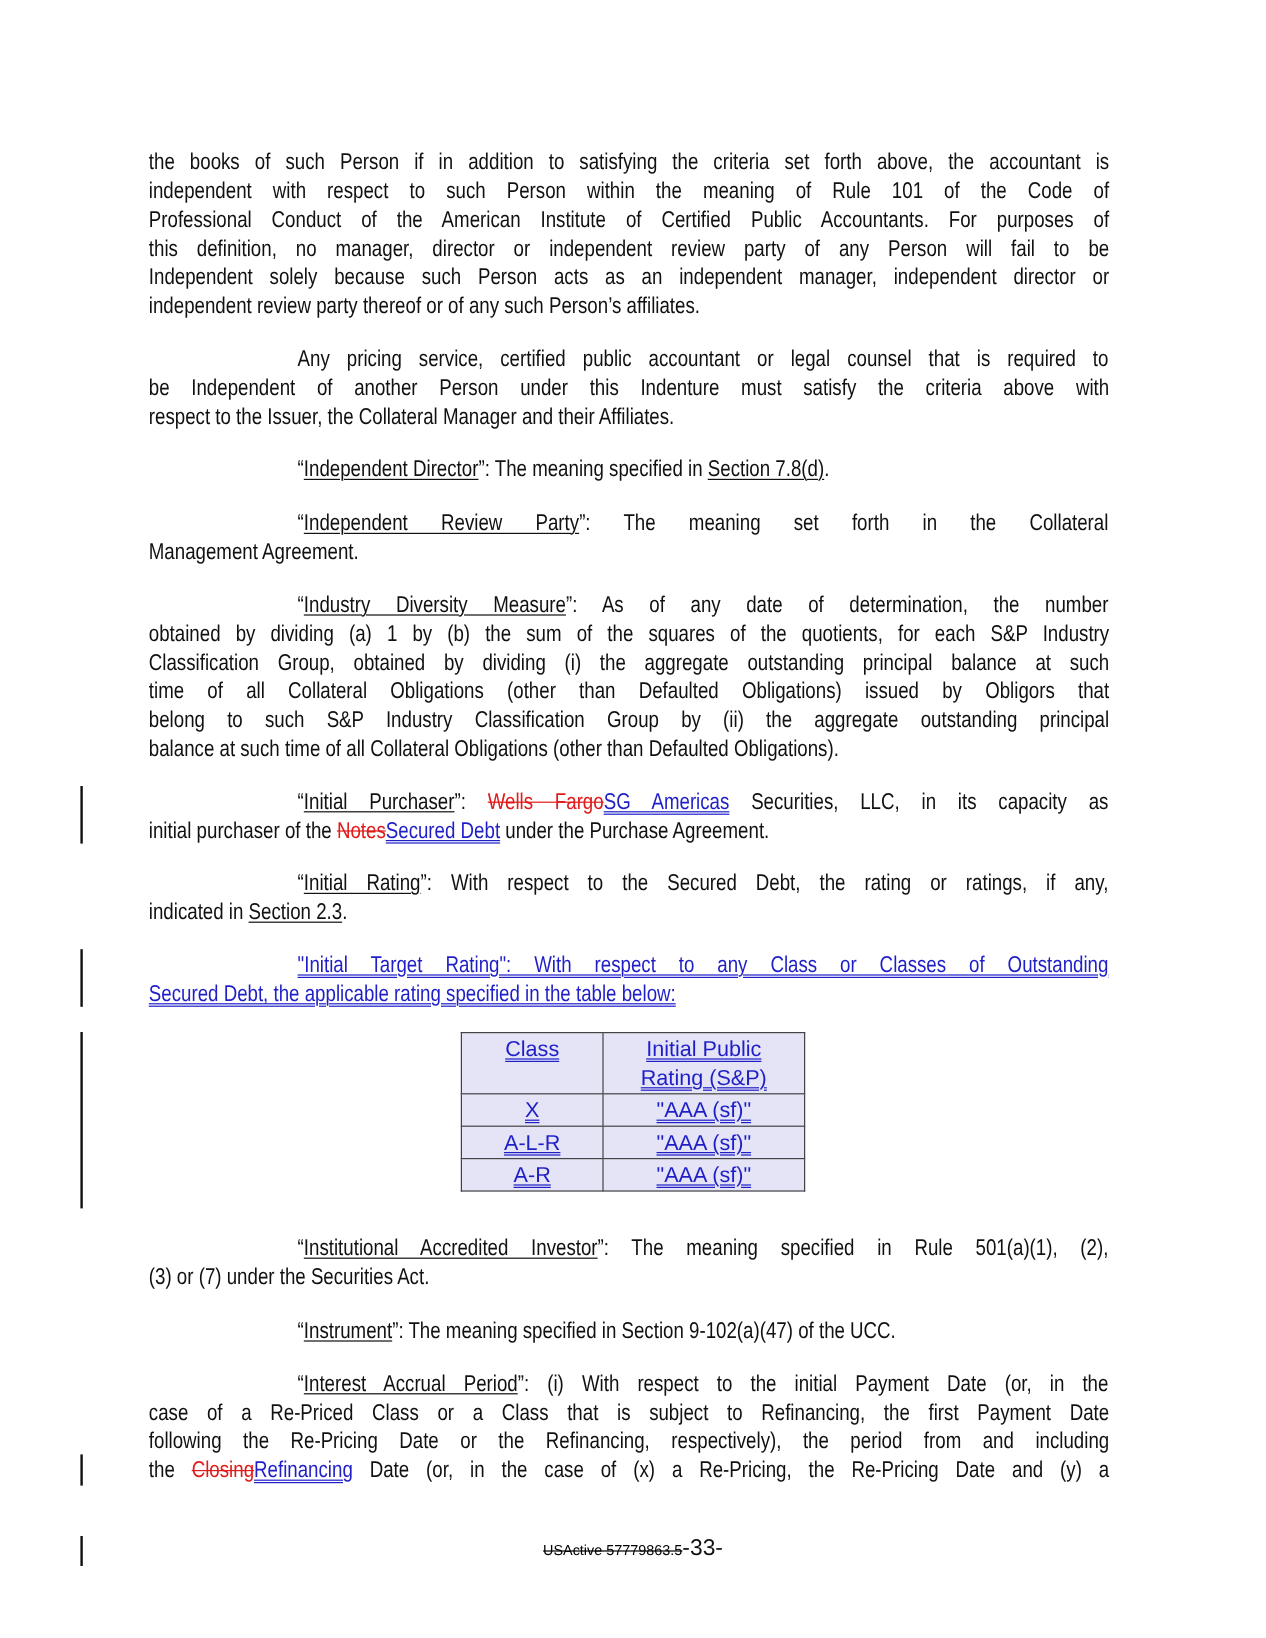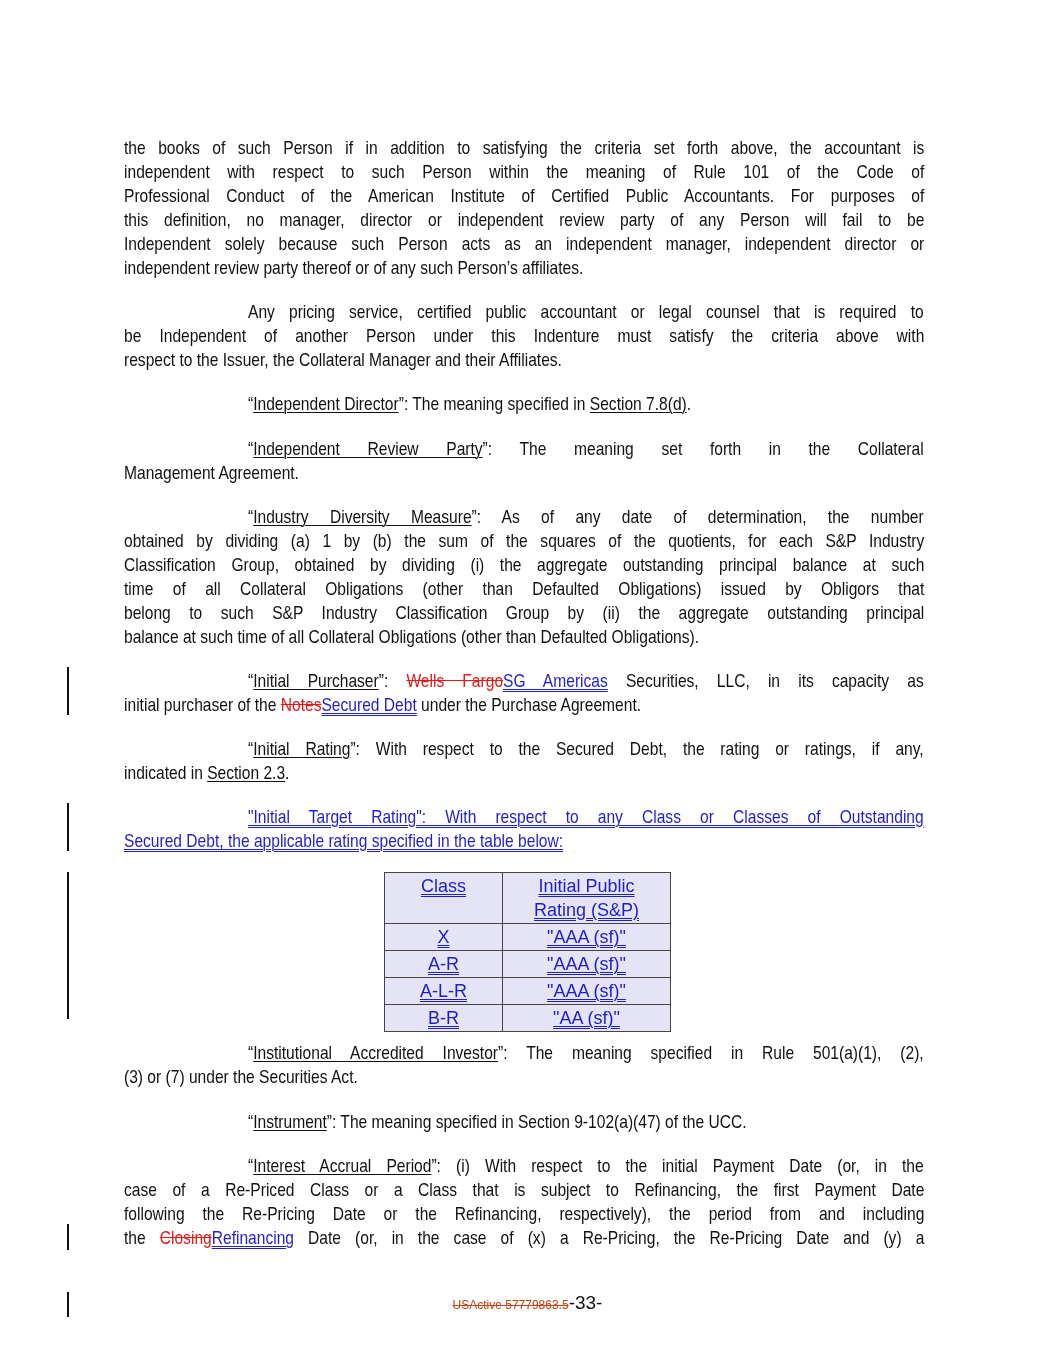--- a/index.html
+++ b/index.html
@@ -1,17 +1,17 @@
 <!DOCTYPE html>
 <html><head>
 <meta charset="utf-8">
 <style>
   html, body { margin: 0; padding: 0; background: #ffffff; }
   body { width: 1055px; height: 1365px; position: relative; overflow: hidden; }
-  .page { position: absolute; left: 0; top: 12px; width: 1055px; height: 1058px; background: #fff; }
+  .page { position: absolute; left: 0; top: 0; width: 1055px; height: 1058px; background: #fff; }
   .line {
     position: absolute;
     left: 124px;
     width: 976px;
     height: 24px;
     transform: scaleX(0.82);
     transform-origin: 0 0;
     font-family: "Liberation Sans", sans-serif;
     font-size: 19px;
     line-height: 24px;
@@ -45,21 +45,21 @@
   table.ratings td.hdr { vertical-align: top; height: 48px; }
   table.ratings span.u { text-decoration: underline double; text-decoration-thickness: 1px; text-underline-offset: 2px; }
   .footer {
     position: absolute;
     top: 1280px; left: 0; width: 1055px;
     text-align: center;
     font-family: "Liberation Sans", sans-serif;
     font-size: 19px;
     color: #111;
   }
-  .footer .docid { color: #c2410c; font-size: 12px; text-decoration: line-through; text-align: center; }
+  .footer .docid { color: #000000; font-size: 12px; text-decoration: line-through; text-align: center; }
 </style>
 </head>
 <body>
 
 <div class="page">
   <div id="text-layer">
       <div>
         <div class="line j" style="top: 124px;"><span>the books of such Person if in addition to satisfying the criteria set forth above, the accountant is</span></div>
         <div class="line j" style="top: 148px;"><span>independent with respect to such Person within the meaning of Rule 101 of the Code of</span></div>
         <div class="line j" style="top: 172px;"><span>Professional Conduct of the American Institute of Certified Public Accountants.  For purposes of</span></div>
@@ -124,30 +124,26 @@
     <tbody>
         <tr>
       <td class="c1 hdr"><span class="u">Class</span></td>
       <td class="hdr"><span class="u">Initial Public</span><br><span class="u">Rating (S&amp;P)</span></td>
     </tr>
     <tr>
       <td class="c1"><span class="u">X</span></td>
       <td><span class="u">"AAA (sf)"</span></td>
     </tr>
     <tr>
-      <td class="c1"><span class="u">A-R</span></td>
-      <td><span class="u">"AAA (sf)"</span></td>
-    </tr>
-    <tr>
       <td class="c1"><span class="u">A-L-R</span></td>
       <td><span class="u">"AAA (sf)"</span></td>
     </tr>
     <tr>
-      <td class="c1"><span class="u">B-R</span></td>
-      <td><span class="u">"AA (sf)"</span></td>
+      <td class="c1"><span class="u">A-R</span></td>
+      <td><span class="u">"AAA (sf)"</span></td>
     </tr>
   </tbody>
     </table>
 
   <div class="footer">
     <span class="docid">USActive 57779863.5</span><span>-33-</span>
   </div>
 </div>
 
 </body></html>

